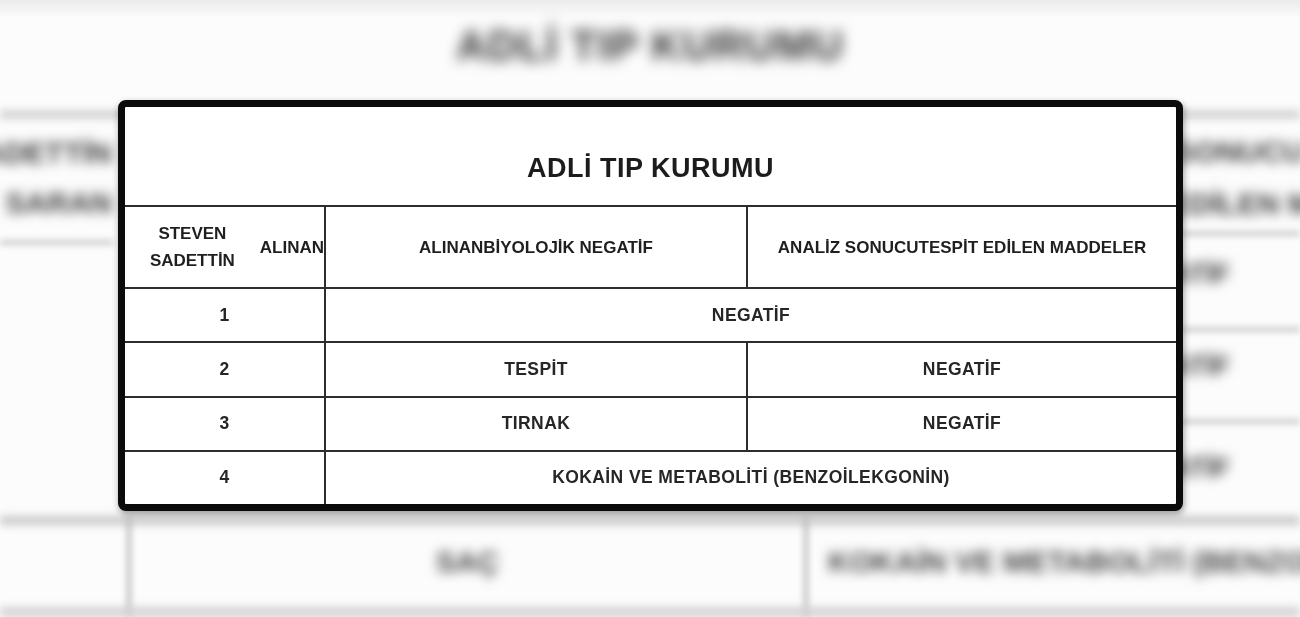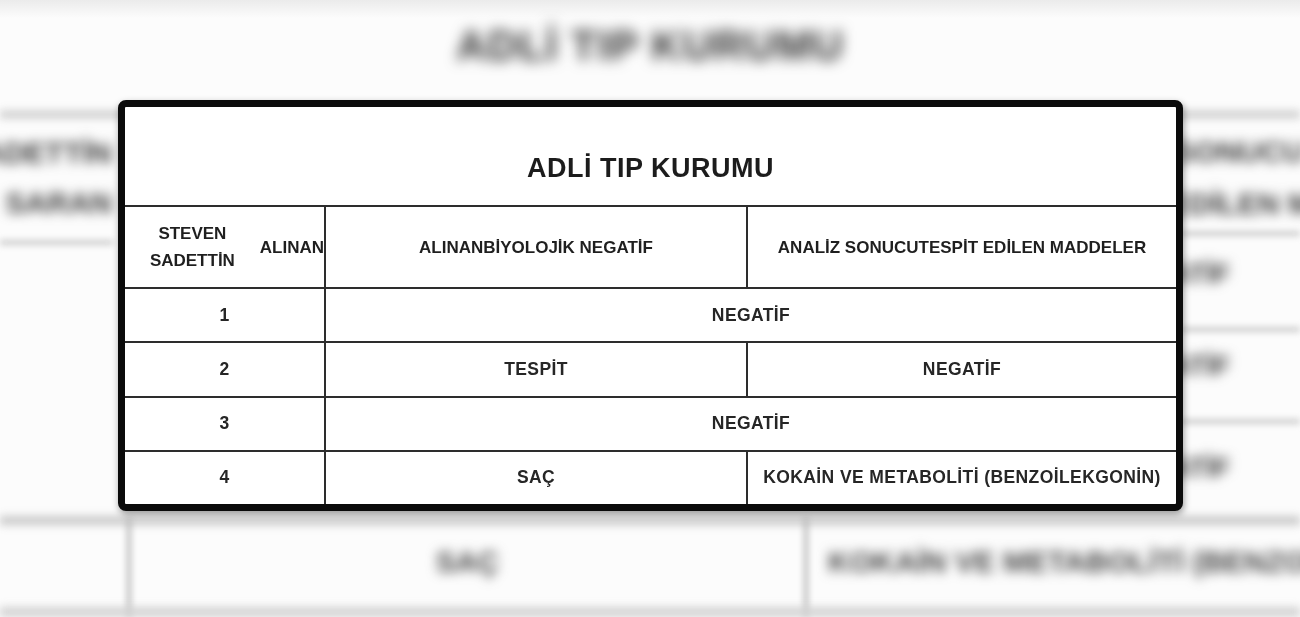--- a/index.html
+++ b/index.html
@@ -129,23 +129,23 @@
     </div>
 
     <div class="fg-row data-row">
       <div class="cell c1">2</div>
       <div class="cell c2">TESPİT</div>
       <div class="cell c3">NEGATİF</div>
     </div>
 
     <div class="fg-row data-row">
       <div class="cell c1">3</div>
+      <div class="cell c2">TIRNAK</div>
       <div class="cell c3">NEGATİF</div>
     </div>
 
     <div class="fg-row data-row">
       <div class="cell c1">4</div>
-      <div class="cell c2">SAÇ</div>
       <div class="cell c3">KOKAİN VE METABOLİTİ (BENZOİLEKGONİN)</div>
     </div>
 
   </div>
 </div>
 
 </body></html>

